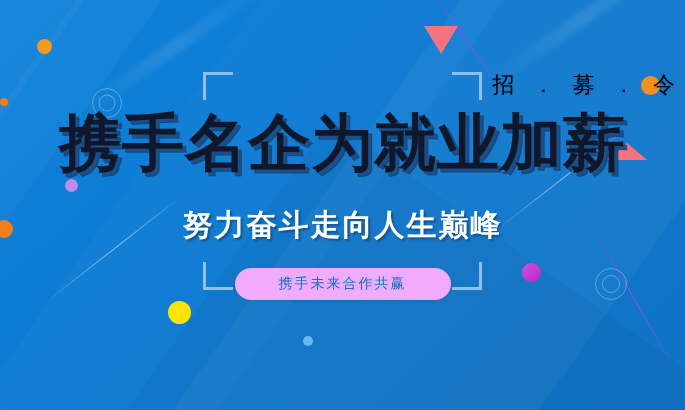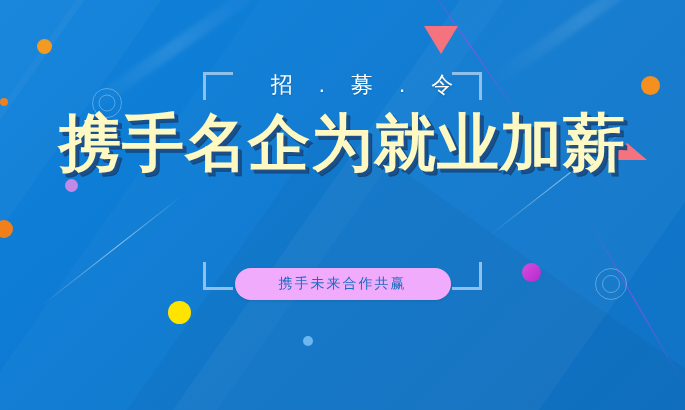--- a/index.html
+++ b/index.html
@@ -104,35 +104,35 @@
   .bracket.bl::before { left: 0; bottom: 0; width: 30px; height: 3px; }
   .bracket.bl::after  { left: 0; bottom: 0; width: 3px; height: 28px; }
   .bracket.br::before { right: 0; bottom: 0; width: 30px; height: 3px; }
   .bracket.br::after  { right: 0; bottom: 0; width: 3px; height: 28px; }
 
   
   .eyebrow {
     position: absolute;
     left: 0; right: 0;
     top: 70px;
-    text-align: center;
-    color: #ffffff;
+    text-align: right;
+    color: #000000;
     font-size: 22px;
     letter-spacing: 10px;
     text-indent: 10px;
     font-weight: 400;
     text-shadow: 0 1px 2px rgba(0,0,0,0.18);
     margin-left: 39px;
   }
   .headline {
     position: absolute;
     left: 0; right: 0;
     top: 112px;
     text-align: center;
-    color: #fef9c3;
+    color: #0f172a;
     font-size: 62px;
     font-weight: bold;
     letter-spacing: 1px;
     line-height: 1;
     text-shadow:
       3px 3px 0 #1a4f8a,
       4px 4px 0 rgba(20,62,110,0.85);
   }
   .subline {
     position: absolute;
@@ -201,15 +201,16 @@
   <div class="tri-down" style="left:424px; top:26px;"></div>
   <div class="tri-up" style="left:607px; top:143px;"></div>
 
   <div class="bracket tl" style="left:203px; top:72px;"></div>
   <div class="bracket tr" style="left:452px; top:72px;"></div>
   <div class="bracket bl" style="left:203px; top:262px;"></div>
   <div class="bracket br" style="left:452px; top:262px;"></div>
 
   <div class="eyebrow">招 . 募 . 令</div>
   <div class="headline">携手名企为就业加薪</div>
+  <div class="subline">努力奋斗走向人生巅峰</div>
   <div class="pill">携手未来合作共赢</div>
 
 </div>
 
 </body></html>

